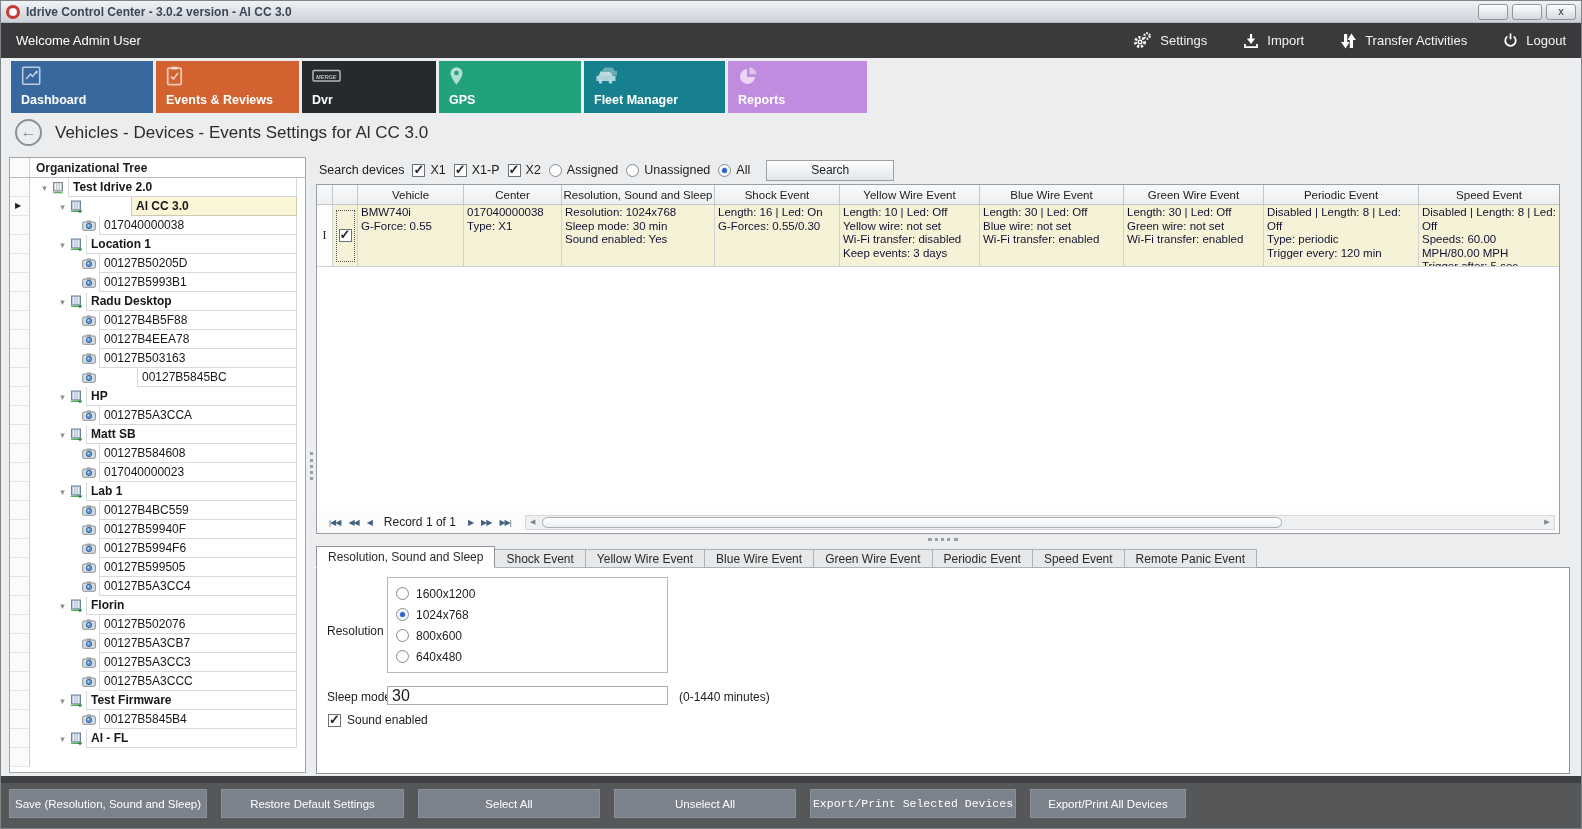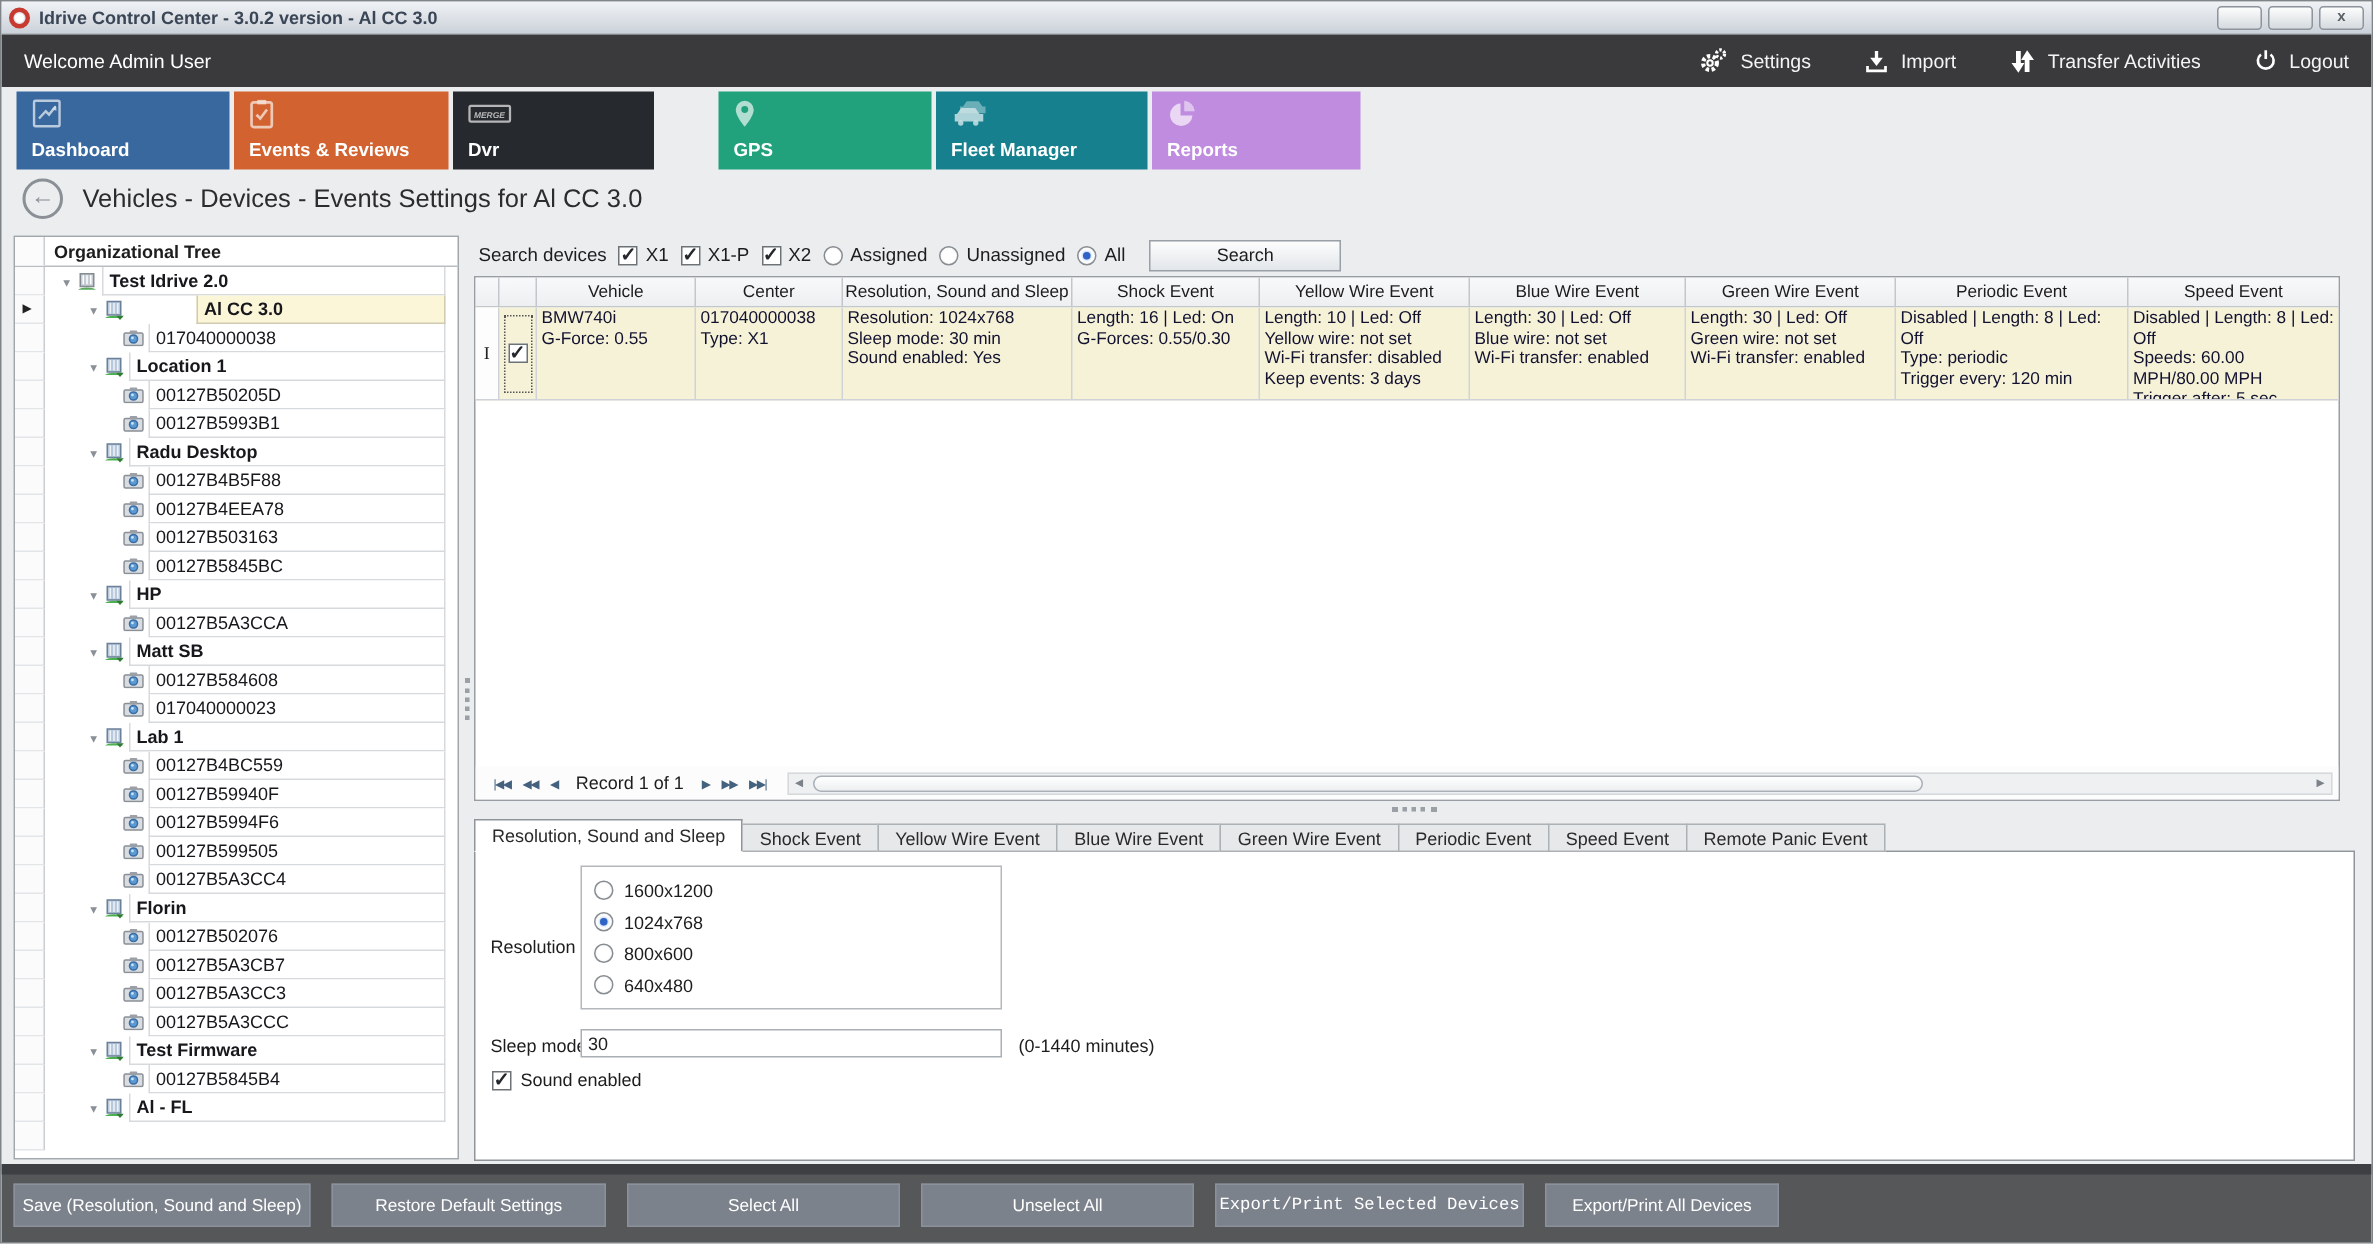--- a/index.html
+++ b/index.html
@@ -125,21 +125,21 @@
 
   
   .tpanel { position:absolute; left:315px; top:566px; width:1254px; height:207px;
     background:#fff; border:1px solid #8f959b; z-index:1; font-size:12px; color:#1d1d1d; }
   .res-label { position:absolute; left:10px; top:56px; }
   .res-box { position:absolute; left:70px; top:9px; width:281px; height:96px;
     border:1px solid #b4b8bc; padding:5px 8px; display:flex; flex-direction:column; justify-content:space-around; }
   .radio-row { display:flex; align-items:center; gap:7px; cursor:pointer; }
   .sleep-label { position:absolute; left:10px; top:122px; }
   .sleep-input { position:absolute; left:70px; top:118px; width:281px; height:19px;
-    border:1px solid #a9afb4; font-size:12px; padding:0 4px; font-family:inherit; color:#1d1d1d; }
+    border:1px solid #a9afb4; font-size:16px; padding:0 4px; font-family:inherit; color:#1d1d1d; }
   .sleep-hint { position:absolute; left:362px; top:122px; }
   .sound-row { position:absolute; left:11px; top:145px; display:flex; align-items:center; gap:6px; cursor:pointer; }
 
   
   .footer { position:absolute; left:0; top:775px; width:100%; height:54px; background:#555759;
     border-top:7px solid #3d3f42; display:flex; align-items:flex-start; padding:6px 0 0 8px; gap:14px; }
   .f-btn { height:29px; background:#7c828c; border:1px solid #8b909a; color:#fff; font-size:11.5px;
     display:flex; align-items:center; justify-content:center; cursor:pointer; font-family:inherit;
     white-space:nowrap; }
 </style>
@@ -224,21 +224,21 @@
             <rect x="5" y="0.6" width="6" height="3" fill="rgba(255,255,255,0.82)"></rect>
             <path d="M4.5 10.5 7 13l4.5-6" fill="none" stroke="rgba(255,255,255,0.82)" stroke-width="1.8"></path>
           </svg>
         </span><div class="tile-label">Events &amp; Reviews</div></div>
       <div class="tile" style="background: rgb(38, 41, 45);"><span class="tile-icon" style="display: inline-flex;">
           <svg width="30" height="20" viewBox="0 0 30 20">
             <rect x="1" y="4.5" width="27" height="10.5" rx="1" fill="none" stroke="rgba(255,255,255,0.82)" stroke-width="1.5"></rect>
             <text x="4" y="12.6" font-size="5.6" font-style="italic" font-weight="bold" fill="rgba(255,255,255,0.82)" font-family="Liberation Sans,sans-serif">MERGE</text>
           </svg>
         </span><div class="tile-label">Dvr</div></div>
-      <div class="tile" style="background: rgb(33, 161, 124); margin-left: 40px;"><span class="tile-icon" style="display: inline-flex;">
+      <div class="tile" style="background: rgb(33, 161, 124);"><span class="tile-icon" style="display: inline-flex;">
           <svg width="15" height="20" viewBox="0 0 15 20">
             <path d="M7.5 1.2a6 6 0 0 1 6 6c0 4.4-6 11.3-6 11.3s-6-6.9-6-11.3a6 6 0 0 1 6-6z" fill="rgba(255,255,255,0.82)"></path>
             <circle cx="7.5" cy="7" r="2.3" fill="#21a17c"></circle>
           </svg>
         </span><div class="tile-label">GPS</div></div>
       <div class="tile" style="background: rgb(22, 128, 143);"><span class="tile-icon" style="display: inline-flex;">
           <svg width="28" height="20" viewBox="0 0 28 20">
             <g fill="rgba(255,255,255,0.82)">
               <path d="M8 5l2.5-3.5h8L21 5h2v4.5h-17V5z" opacity=".55"></path>
               <path d="M4 10l2.8-4h9.4L19 10h2.5v5H2.5v-5z"></path>
@@ -426,21 +426,21 @@
                   <circle cx="7" cy="6" r="2.7" fill="#5b9bd5" stroke="#3a6ea5"></circle>
                   <circle cx="6.3" cy="5.3" r="0.9" fill="#cfe3f5"></circle>
                 </svg>
               </span>
             </span>
             <div class="tr-cell">00127B503163</div>
           </div>
         </div>
         <div class="tree-row">
           <div class="tr-ind"></div>
-          <div class="tr-body" style="padding-left: 52px;">
+          <div class="tr-body" style="padding-left: 52px; gap: 38px;">
             <span class="tr-iconwrap">
               <span class="icn" style="display: inline-flex;">
                 <svg width="14" height="11" viewBox="0 0 14 11">
                   <rect x="0.7" y="2" width="12.6" height="8.3" rx="1" fill="#d9dde1" stroke="#8a9096"></rect>
                   <rect x="4.5" y="0.4" width="5" height="2.2" rx="0.6" fill="#9aa0a6"></rect>
                   <circle cx="7" cy="6" r="2.7" fill="#5b9bd5" stroke="#3a6ea5"></circle>
                   <circle cx="6.3" cy="5.3" r="0.9" fill="#cfe3f5"></circle>
                 </svg>
               </span>
             </span>

